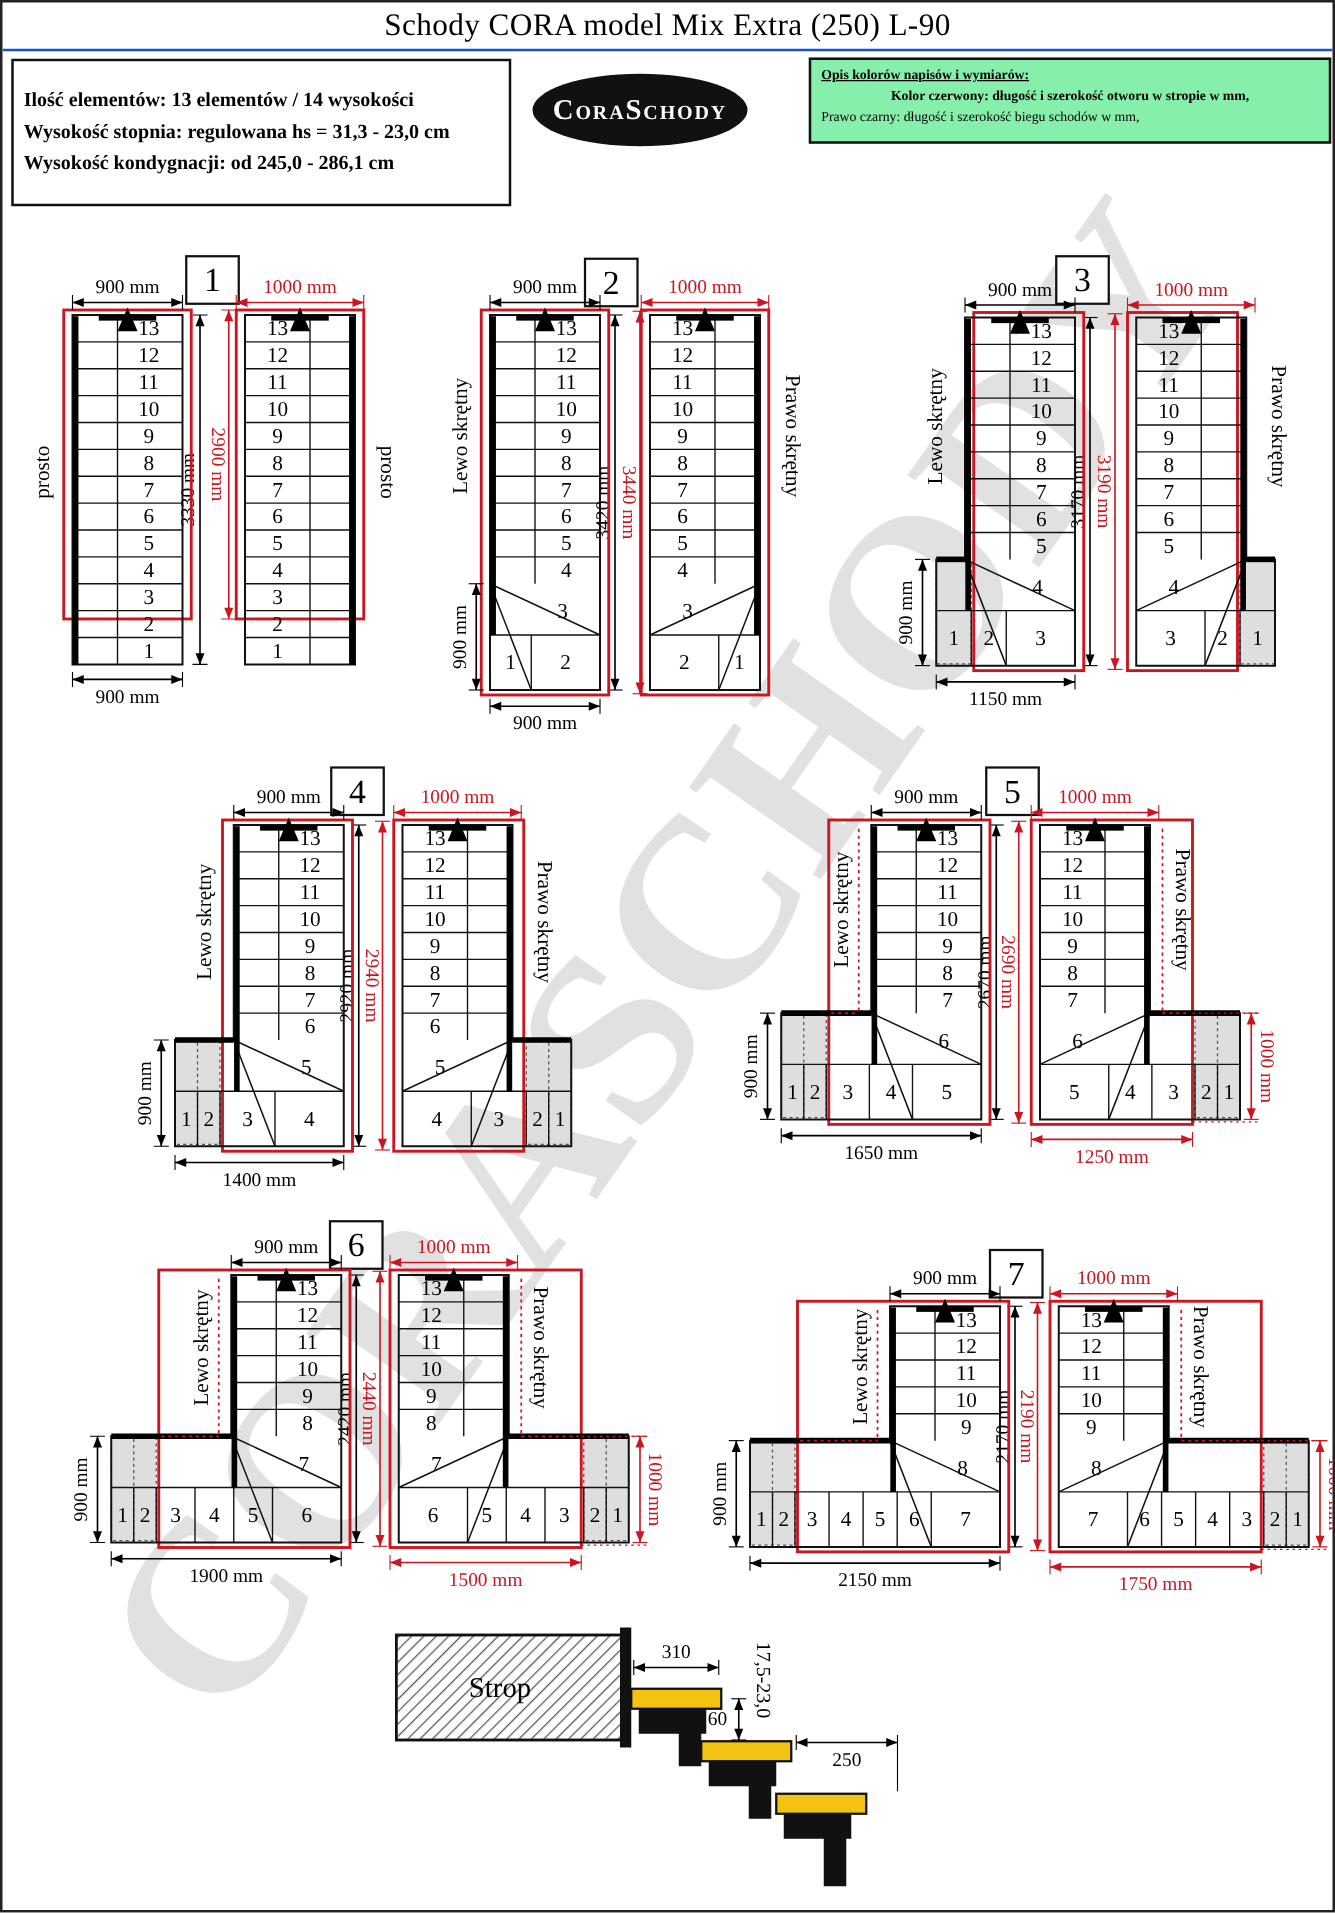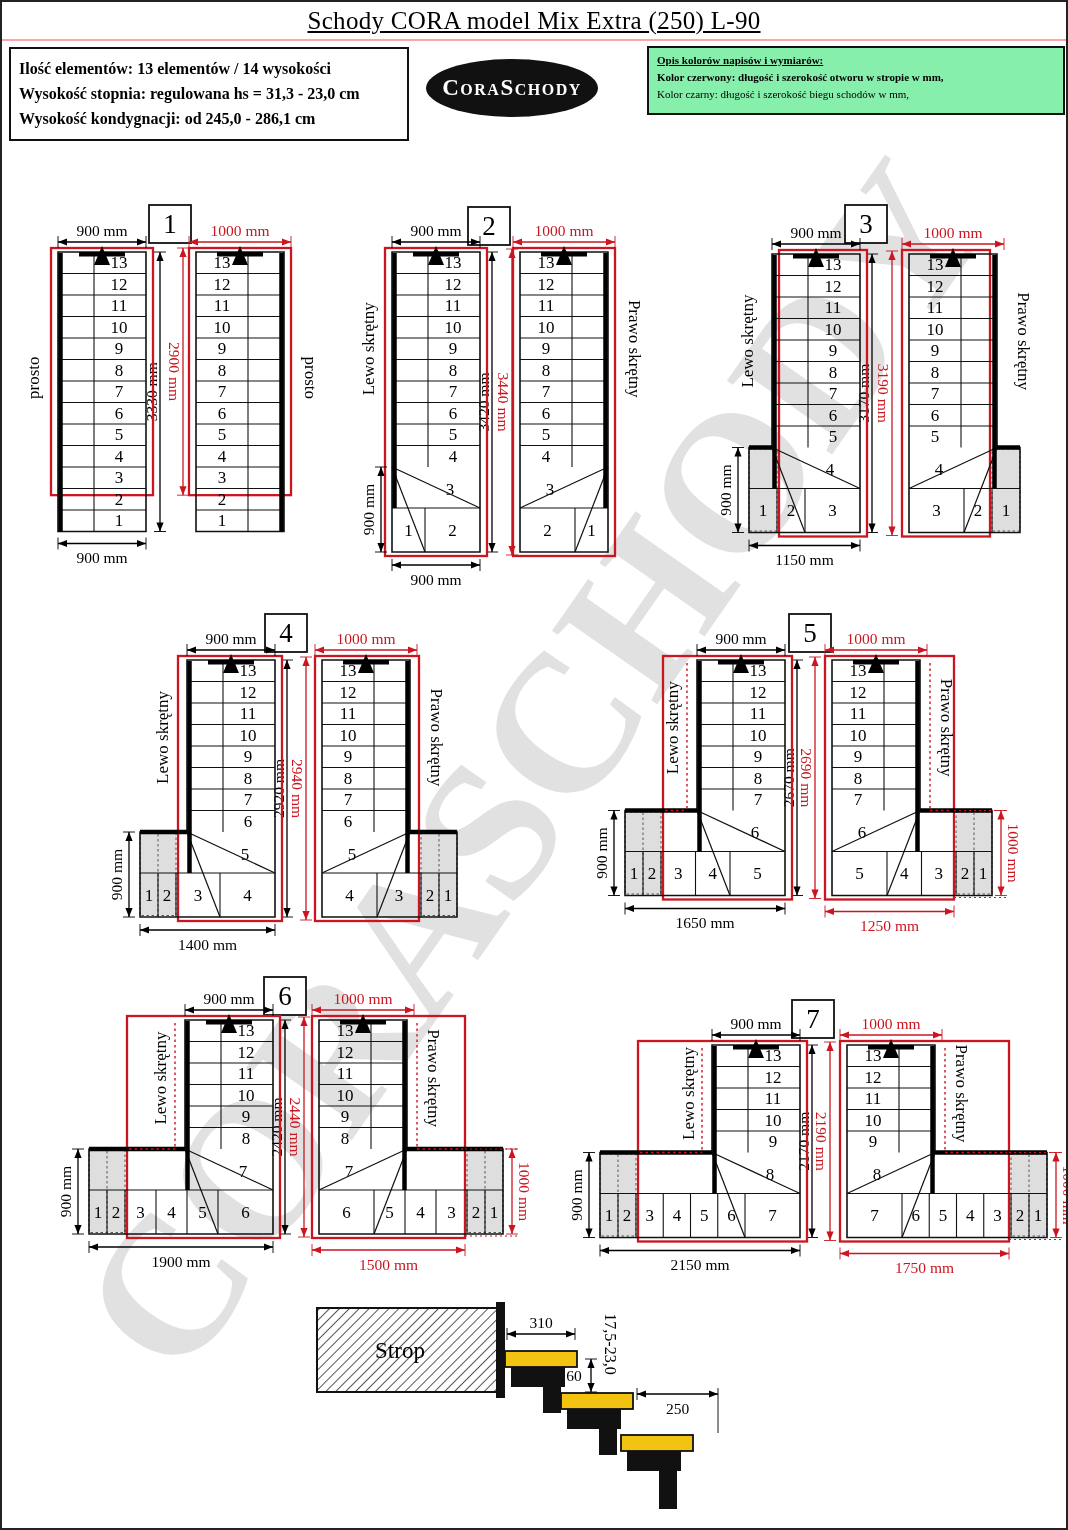--- a/index.html
+++ b/index.html
@@ -1,28 +1,28 @@
 <!DOCTYPE html>
 <html><head>
 <meta charset="utf-8">
 <style>
   html,body{margin:0;padding:0;background:#9a9a9a;}
   .page{position:relative;width:1068px;height:1530px;background:#ffffff;border:2px solid #222;
         box-sizing:border-box;overflow:hidden;font-family:"Liberation Serif","DejaVu Serif",serif;}
-  .title-bar{position:absolute;left:0;top:0;width:100%;height:37px;border-bottom:2px solid #fca5a5;
-        display:flex;align-items:center;justify-content:center;font-size:25px;letter-spacing:.3px;z-index:4;text-decoration:underline;}
-  .info-box{position:absolute;left:7px;top:45px;width:380px;border:2px solid #111;padding:8px 8px;
+  .title-bar{position:absolute;left:0;top:0;width:100%;height:37px;border-bottom:2px solid #1d4ed8;
+        display:flex;align-items:center;justify-content:center;font-size:25px;letter-spacing:.3px;z-index:4;}
+  .info-box{position:absolute;left:7px;top:45px;width:380px;border:2px solid #111;padding:20px 8px;
         font-size:16px;font-weight:bold;line-height:1.55;z-index:4;background:#fff;}
   .logo{position:absolute;left:424px;top:57px;width:172px;height:58px;background:#111;border-radius:50%;
         display:flex;align-items:center;justify-content:center;z-index:4;}
   .logo span{color:#fff;font-size:23px;font-weight:bold;font-variant:small-caps;letter-spacing:1.5px;}
   .legend-box{position:absolute;left:645px;top:44px;width:398px;border:2px solid #111;padding:4px 8px 10px 8px;
         font-size:11px;line-height:1.55;z-index:4;background:#86efac;}
   .legend-heading{font-weight:bold;text-decoration:underline;}
-  .legend-red{font-weight:bold;}
+  .legend-red{font-weight:bold;text-align:center;}
   .watermark{position:absolute;left:530px;top:765px;transform:translate(-50%,-50%) rotate(-55deg);
         font-size:196px;font-weight:bold;white-space:nowrap;z-index:1;opacity:.55;z-index:1;}
   #diagrams{position:absolute;left:0;top:0;z-index:2;}
   svg text{font-family:"Liberation Serif","DejaVu Serif",serif;}
 </style>
 </head>
 <body>
 
 <div class="page">
   <div class="watermark" style="color: rgb(201, 201, 201);">CORASCHODY</div>
@@ -31,21 +31,21 @@
     <div>Ilość elementów: 13 elementów / 14 wysokości</div>
     <div>Wysokość stopnia: regulowana  hs = 31,3 - 23,0 cm</div>
     <div>Wysokość kondygnacji: od 245,0 - 286,1 cm</div>
   </div>
   <div class="logo">
     <span>CoraSchody</span>
   </div>
   <div class="legend-box">
     <div class="legend-heading">Opis kolorów napisów i wymiarów:</div>
     <div class="legend-red">Kolor czerwony: długość i szerokość otworu w stropie w mm,</div>
-    <div class="legend-black">Kolor czarny: długość i szerokość biegu schodów w mm,</div>
+    <div class="legend-black">Prawo czarny: długość i szerokość biegu schodów w mm,</div>
   </div>
   <svg id="diagrams" width="1068" height="1530" viewBox="0 0 1068 1530">
       <g>
         <rect x="147" y="203" width="42" height="38" fill="#fff" stroke="#111" stroke-width="1.8"></rect>
         <text x="168" y="222" font-size="27" text-anchor="middle" dominant-baseline="central" fill="#000">1</text>
         <line x1="158" y1="250" x2="158" y2="529.5" stroke="#000" stroke-width="1.3"></line>
         <polygon points="158,250 154.4,259 161.6,259" fill="#000"></polygon>
         <polygon points="158,529.5 154.4,520.5 161.6,520.5" fill="#000"></polygon>
         <line x1="152" y1="250" x2="164" y2="250" stroke="#000" stroke-width="0.9"></line>
         <line x1="152" y1="529.5" x2="164" y2="529.5" stroke="#000" stroke-width="0.9"></line>

